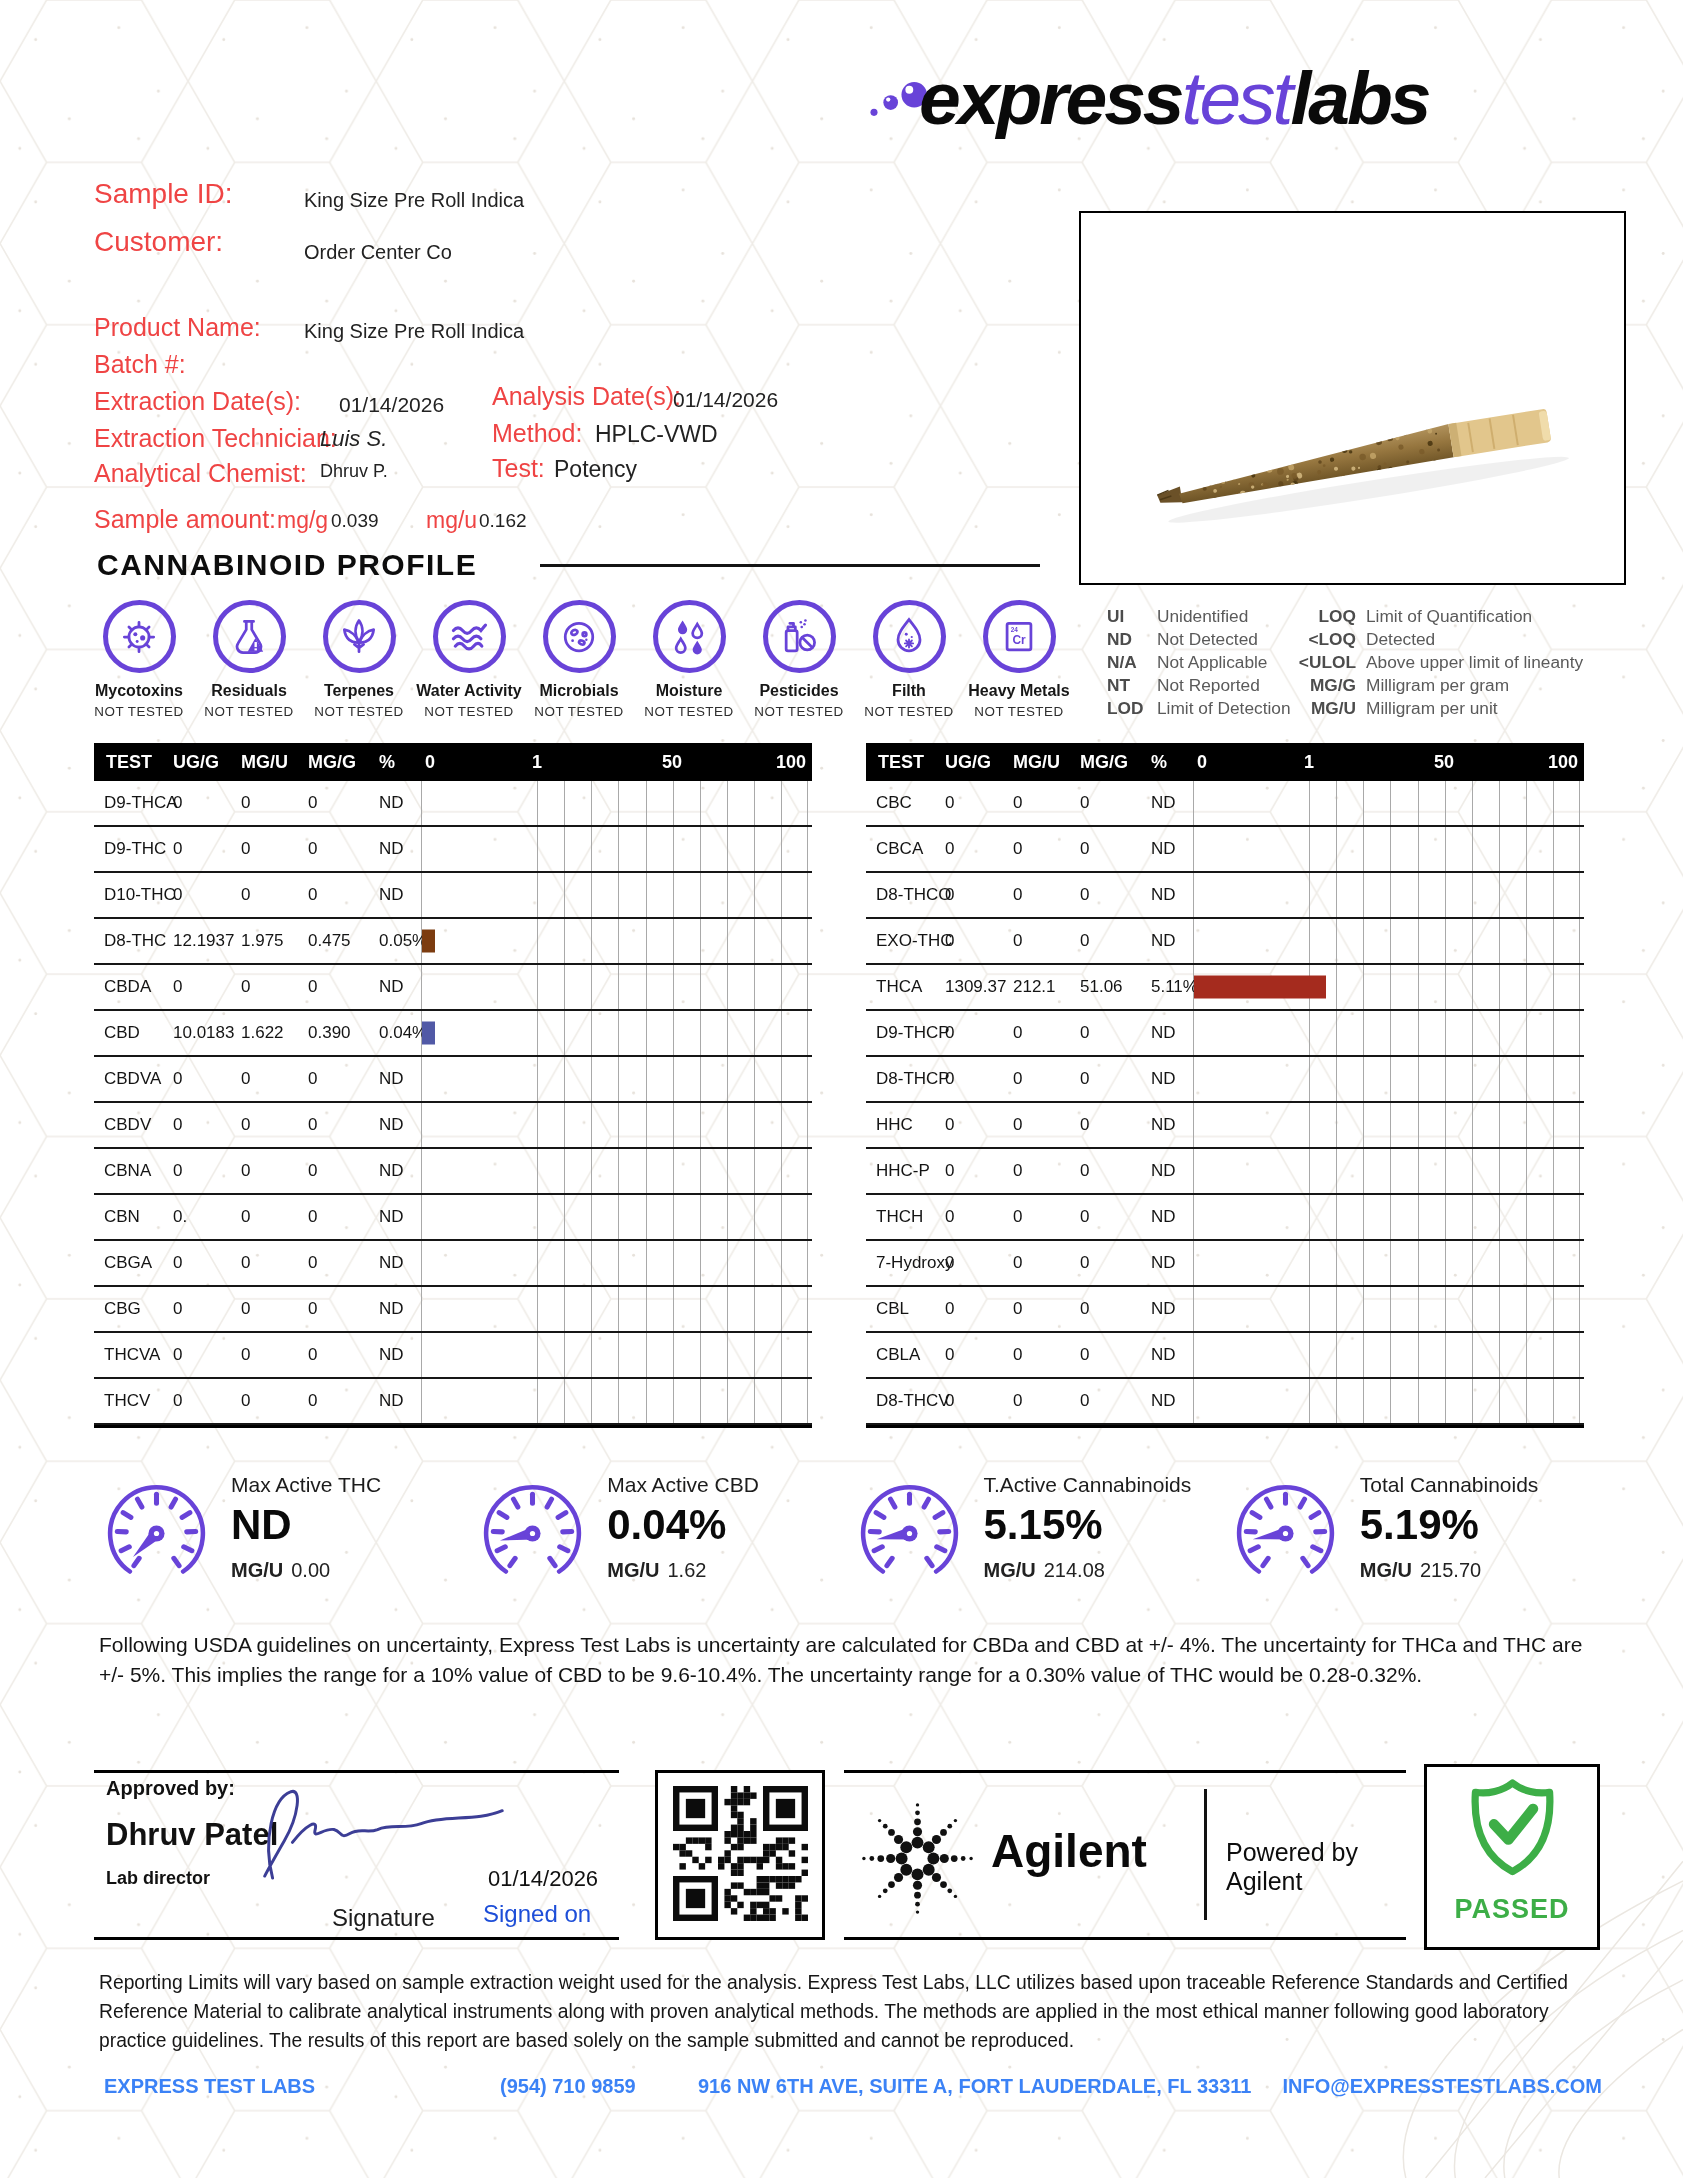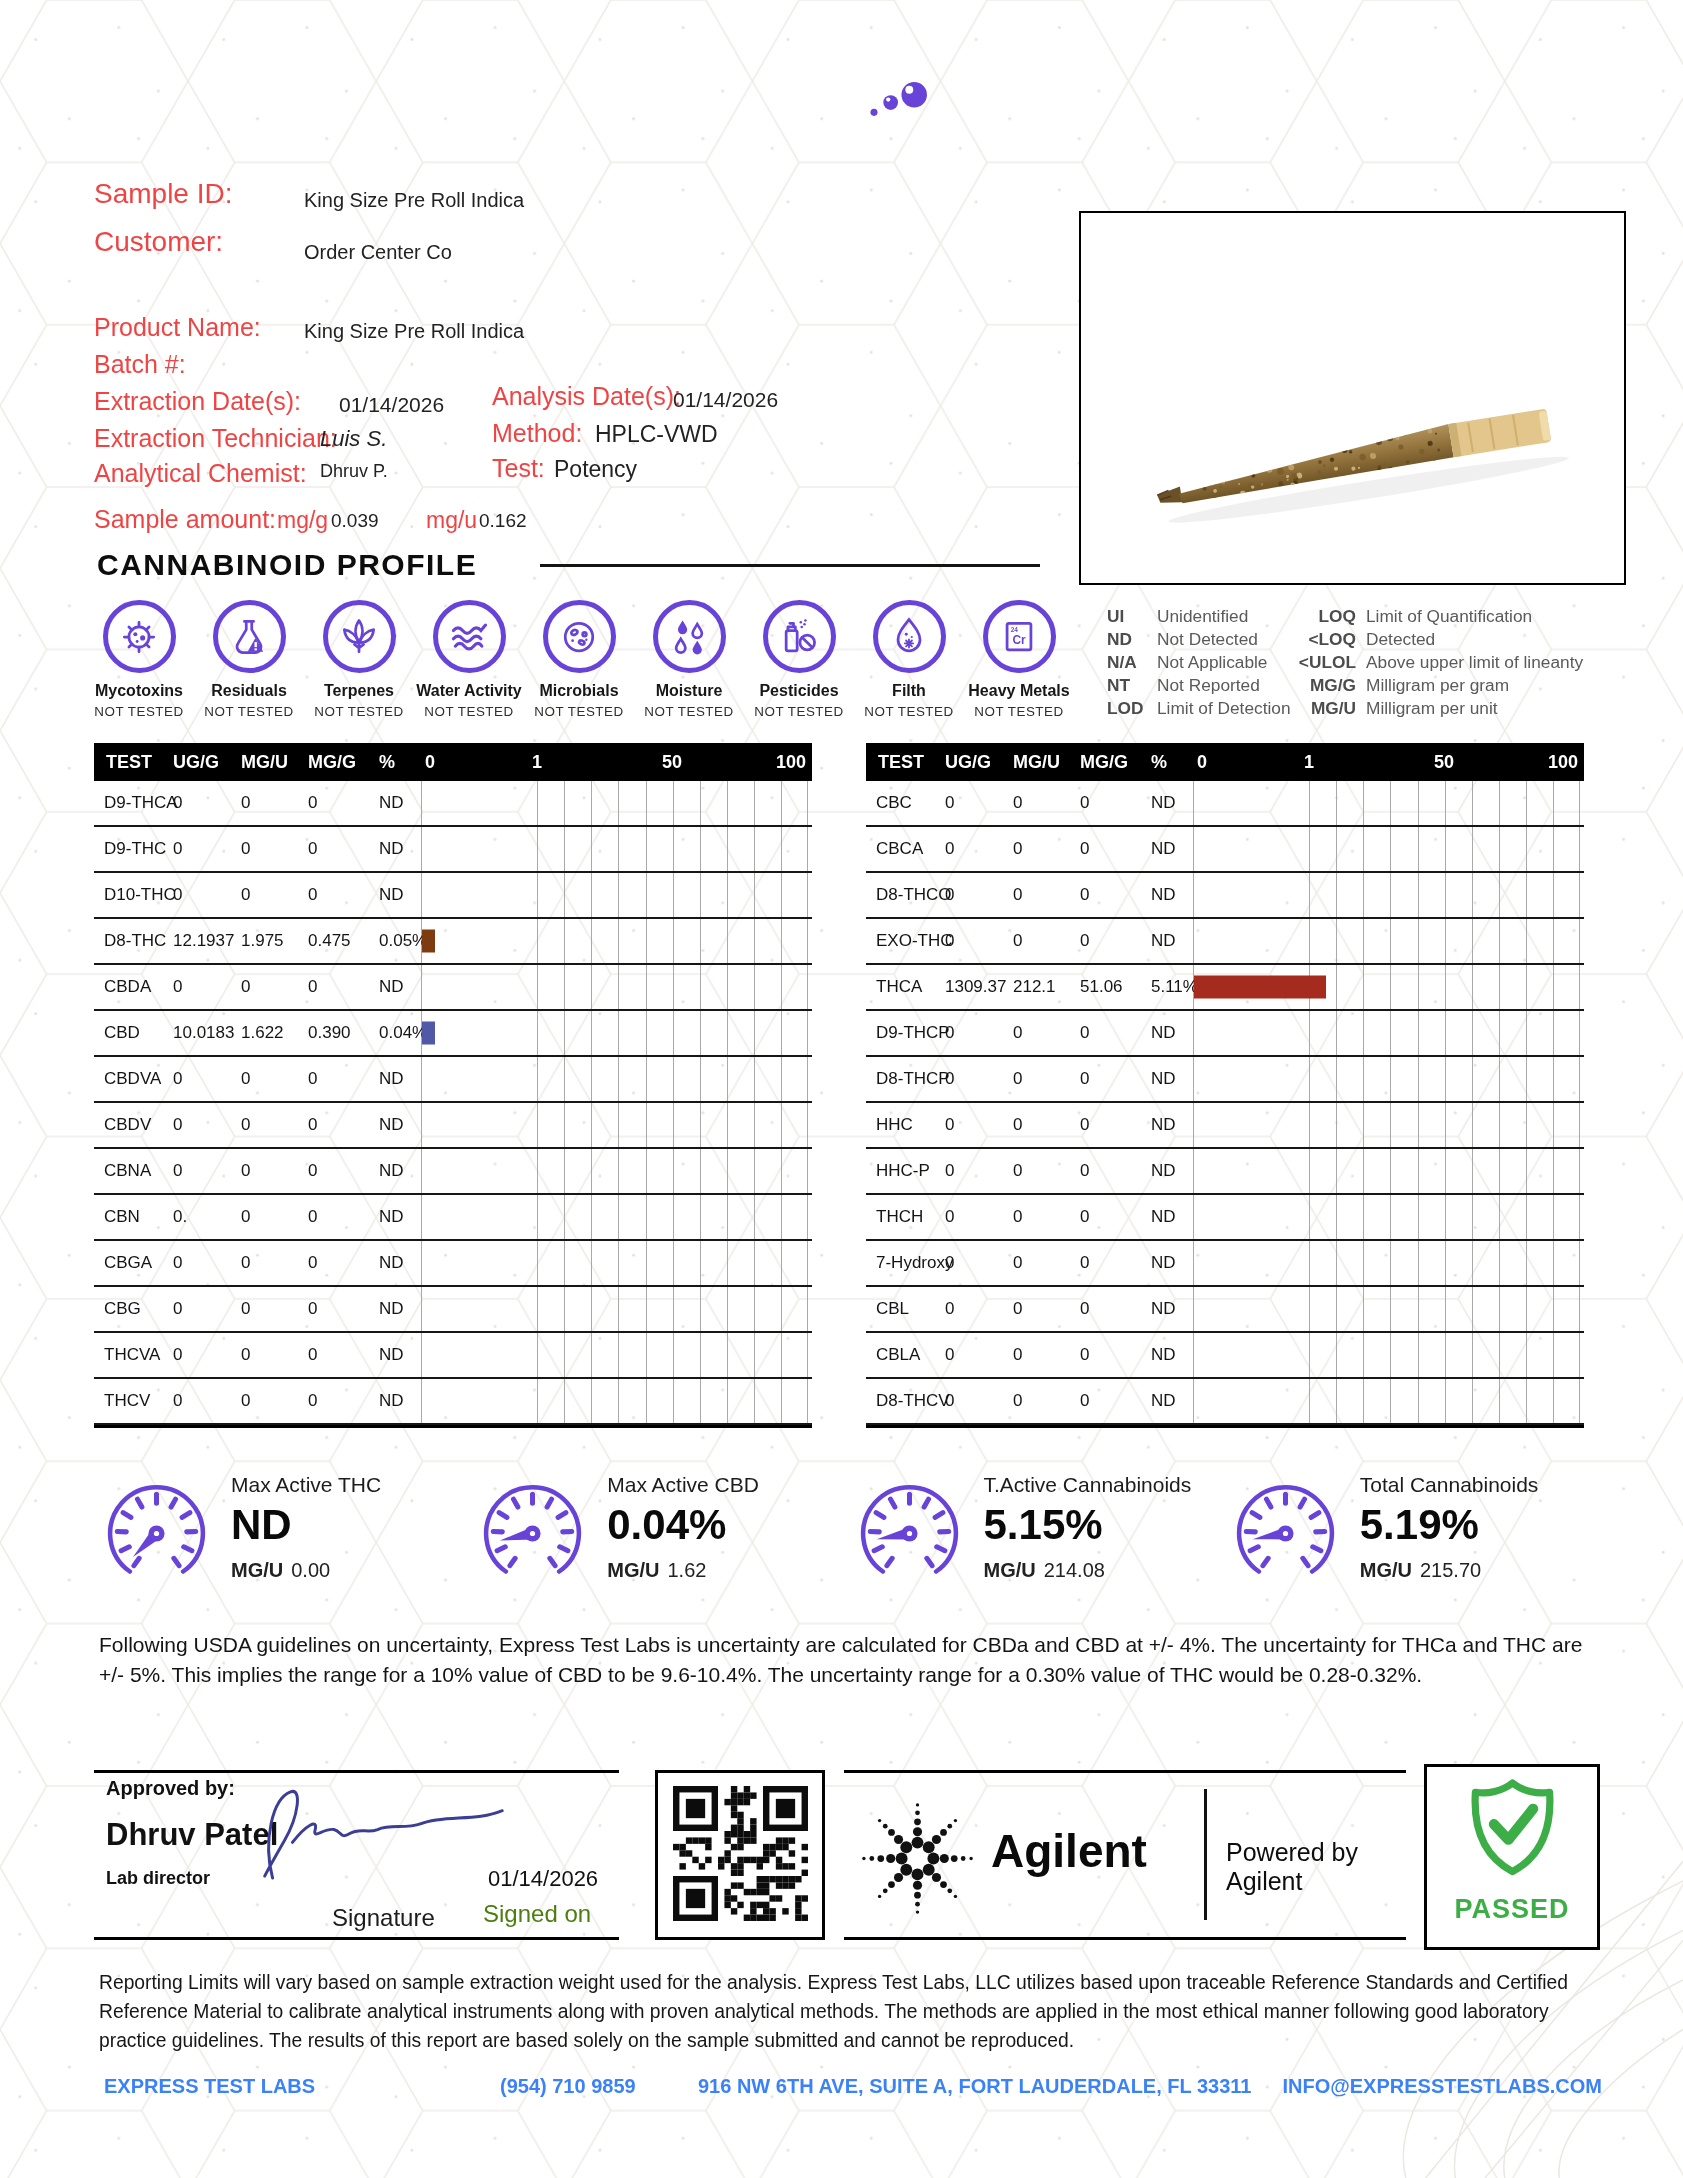--- a/index.html
+++ b/index.html
@@ -88,20 +88,25 @@
   </svg>
 
 
   <svg class="ly" style="left:867px;top:79px;" width="65" height="51" viewBox="0 0 66 52">
     <circle class="accent-fill" cx="7" cy="34" r="3.6" fill="#6843d8"></circle>
     <circle class="accent-fill" cx="24" cy="24" r="7.5" fill="#6843d8"></circle>
       <circle cx="21.5" cy="21" r="2.2" fill="#fff"></circle>
     <circle class="accent-fill" cx="48" cy="16" r="13" fill="#6843d8"></circle>
       <circle cx="43" cy="11" r="4" fill="#fff"></circle>
   </svg>
+  <div class="ly brand" style="left:919px;top:55px;">
+    <span class="bx">express</span>
+      <span class="bt accent-text" style="color: rgb(104, 67, 216);">test</span>
+      <span class="bx">labs</span>
+  </div>
 
   <div class="ly lbl" style="left:94px;top:178px;font-size:28px;">Sample ID:</div>
   <div class="ly val" style="left:304px;top:189px;font-size:20px;">King Size Pre Roll Indica</div>
   <div class="ly lbl" style="left:94px;top:226px;font-size:28px;">Customer:</div>
   <div class="ly val" style="left:304px;top:241px;font-size:20px;">Order Center Co</div>
 
   <div class="ly lbl" style="left:94px;top:313px;font-size:25px;">Product Name:</div>
   <div class="ly val" style="left:304px;top:320px;font-size:20px;">King Size Pre Roll Indica</div>
   <div class="ly lbl" style="left:94px;top:350px;font-size:25px;">Batch #:</div>
 
@@ -761,21 +766,21 @@
     <div style="position:absolute;left:12px;top:44px;font-size:31px;font-weight:800;">Dhruv Patel</div>
     <div style="position:absolute;left:12px;top:95px;font-size:18px;font-weight:700;">Lab director</div>
     <svg style="position:absolute;left:139px;top:2px;" width="297" height="117" viewBox="0 0 300 110">
       <g fill="none" class="sig-stroke" stroke-width="3" stroke-linecap="round" stroke="#3c3e96">
         <path d="M40,100 C30,62 40,20 58,13 C70,8 66,38 52,62 C44,76 36,90 32,98"></path>
         <path d="M60,64 C74,46 86,40 83,51 C80,62 92,49 102,51 C110,53 108,61 118,55 C128,49 136,55 146,51 C160,45 174,51 190,45 C214,36 246,43 272,32"></path>
       </g>
     </svg>
     <div style="position:absolute;left:238px;top:131px;font-size:24px;color:#1c1c1c;">Signature</div>
     <div style="position:absolute;left:394px;top:93px;font-size:22px;">01/14/2026</div>
-    <div style="position:absolute;left:389px;top:127px;font-size:24px;color:#4d7c0f;">Signed on</div>
+    <div style="position:absolute;left:389px;top:127px;font-size:24px;color:#1d4ed8;">Signed on</div>
   </div>
 
   <div class="qr-box ly" style="left:655px;top:1770px;width:170px;height:170px;">
     <span id="qr-mount"><svg width="143" height="143" viewBox="0 0 142.4 142.4">
           <rect width="100%" height="100%" fill="#fff"></rect>
           <rect x="61.6" y="4.0" width="6.4" height="6.4" fill="#0c0c0c"></rect>
           <rect x="74.4" y="4.0" width="6.4" height="6.4" fill="#0c0c0c"></rect>
           <rect x="61.6" y="10.4" width="6.4" height="6.4" fill="#0c0c0c"></rect>
           <rect x="68.0" y="10.4" width="6.4" height="6.4" fill="#0c0c0c"></rect>
           <rect x="74.4" y="10.4" width="6.4" height="6.4" fill="#0c0c0c"></rect>

